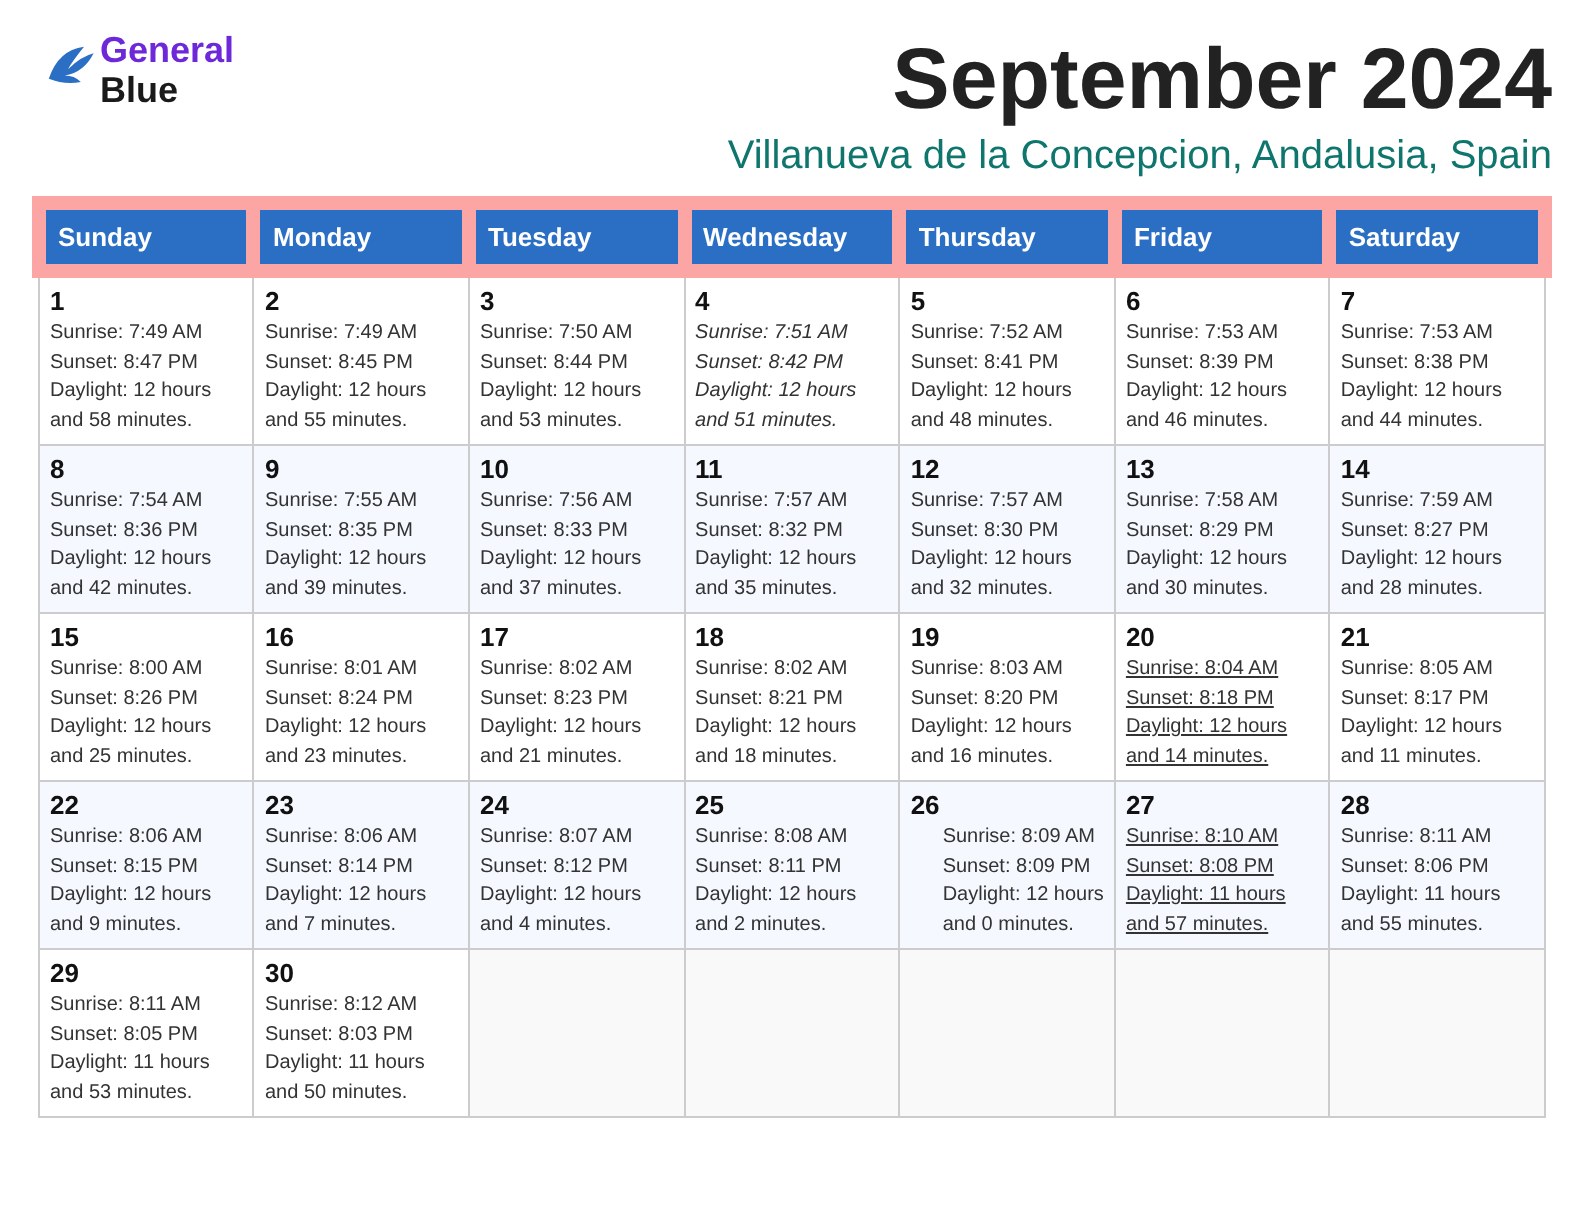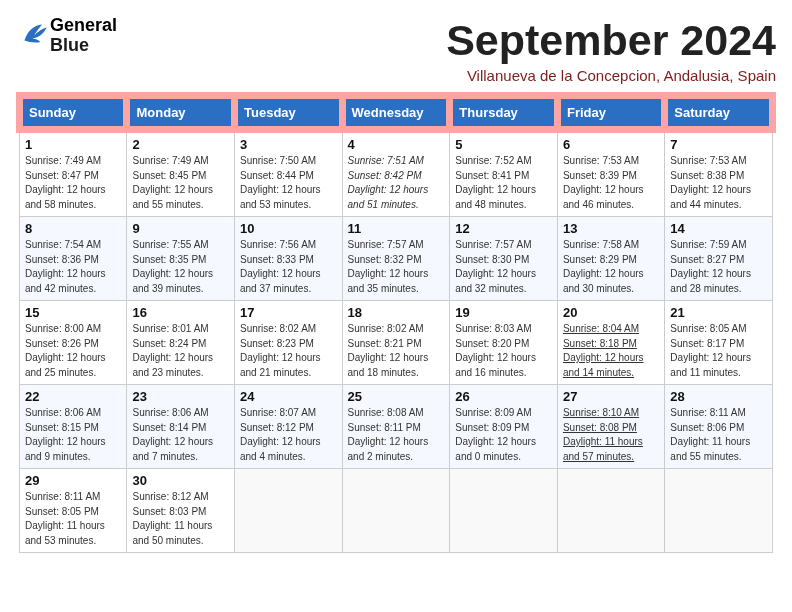--- a/index.html
+++ b/index.html
@@ -20,37 +20,37 @@
       display: flex;
       align-items: center;
       gap: 0px;
     }
     .logo-text {
       font-size: 18px;
       font-weight: bold;
       color: #1a1a1a;
       line-height: 1.1;
     }
-    .logo-text span.blue { color: #000000; }
+    .logo-text span.blue { color: #6d28d9; }
     .logo-bird {
       width: 32px;
       height: 32px;
       margin-left: 2px;
     }
     .title-area {
       text-align: right;
     }
     .month-title {
       font-size: 43px;
       font-weight: bold;
       color: #222;
     }
     .location-title {
-      font-size: 15px;
-      color: #7f1d1d;
+      font-size: 20px;
+      color: #0f766e;
       margin-top: 2px;
     }
     .calendar {
       width: 100%;
       border-collapse: collapse;
       margin-top: 8px;
     }
     .calendar th {
       background: #2a6fc4;
       color: #fff;
@@ -301,21 +301,21 @@
         </td>
         <td>
           <span class="day-number">25</span>
           <div class="day-info" style="white-space: pre-line;">Sunrise: 8:08 AM
 Sunset: 8:11 PM
 Daylight: 12 hours
 and 2 minutes.</div>
         </td>
         <td>
           <span class="day-number">26</span>
-          <div class="day-info" style="white-space: pre-line;">Sunrise: 8:09 AM
+          <div class="day-info" style="white-space: pre-line; margin-left: 16px;">Sunrise: 8:09 AM
 Sunset: 8:09 PM
 Daylight: 12 hours
 and 0 minutes.</div>
         </td>
         <td>
           <span class="day-number">27</span>
           <div class="day-info" style="white-space: pre-line; text-decoration: underline;">Sunrise: 8:10 AM
 Sunset: 8:08 PM
 Daylight: 11 hours
 and 57 minutes.</div>

